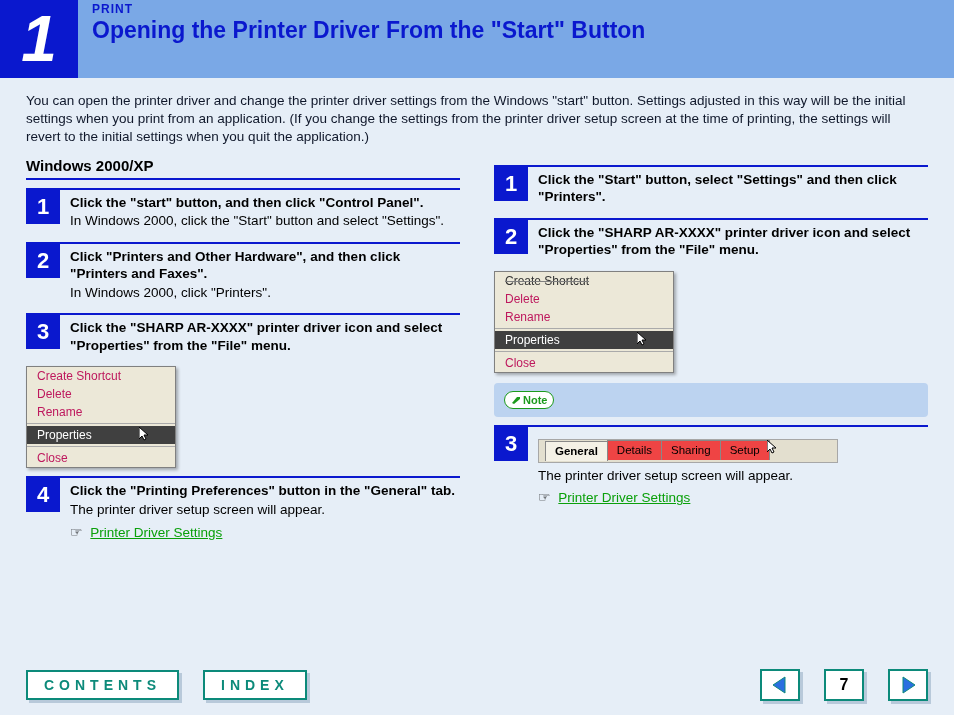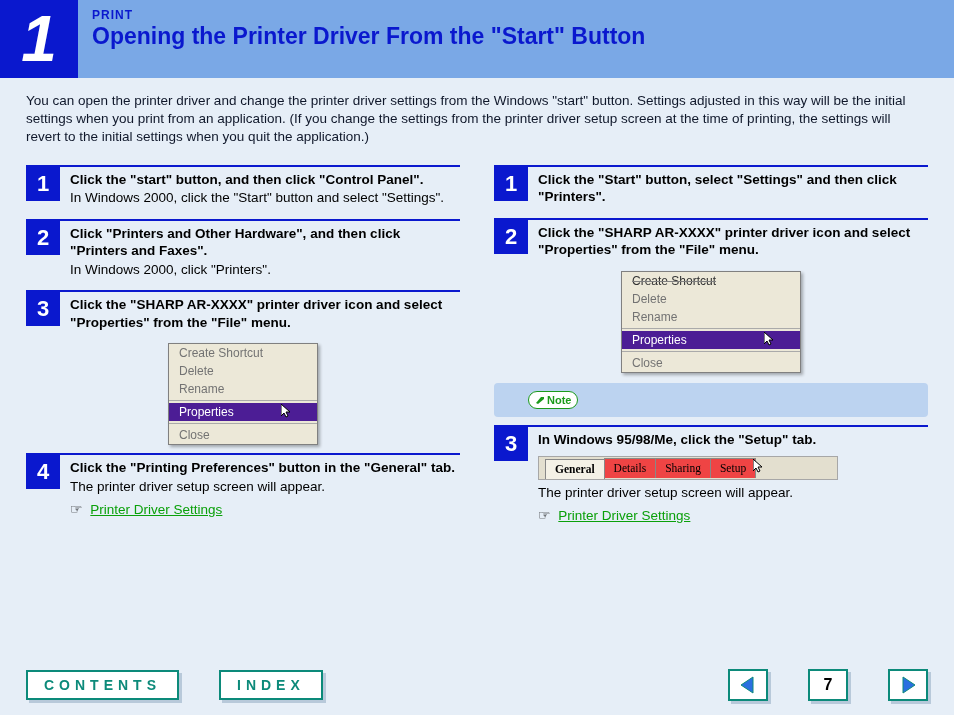--- a/index.html
+++ b/index.html
@@ -2,21 +2,21 @@
 <html><head>
 <meta charset="utf-8">
 <style>
   * { margin: 0; padding: 0; box-sizing: border-box; }
   body { font-family: Arial, Helvetica, sans-serif; background: #e6eef7; width: 954px; height: 715px; position: relative; overflow: hidden; }
 
   
   .header-band { background: #7aa8e6; height: 78px; display: flex; align-items: stretch; }
   .big-one-box { background: #0a18ce; width: 78px; display:flex; align-items:center; justify-content:center; }
   .big-one { color:#fff; font-size:64px; font-weight:700; font-style:italic; font-family: "Arial", sans-serif; line-height:1; }
-  .header-text { padding: 8px 14px 4px 14px; }
+  .header-text { padding: 2px 14px 4px 14px; }
   .header-kicker { color:#0a18ce; font-size:12px; font-weight:700; letter-spacing:1px; }
   .header-title { color:#0a18ce; font-size:23px; font-weight:700; line-height:1.05; margin-top:2px; }
 
   .intro { padding: 14px 26px 6px 26px; font-size:13.5px; color:#0f172a; line-height:1.35; }
 
   .columns { display:flex; gap: 34px; padding: 4px 26px 10px 26px; }
   .col { flex:1; }
 
   .col-title { font-size:15px; font-weight:700; color:#000; border-bottom: 2px solid #0a18ce; padding-bottom:4px; margin-bottom:8px; }
 
@@ -24,42 +24,42 @@
   .step-num { background:#0a18ce; color:#fff; width:34px; height:34px; display:flex; align-items:center; justify-content:center; font-size:22px; font-weight:700; flex-shrink:0; }
   .step-body { padding: 4px 0 4px 10px; font-size:13.5px; color:#000; line-height:1.3; }
   .step-body .bold { font-weight:700; }
   .step-body .sub  { font-weight:400; margin-top:1px; display:block; }
   .step-body .appear { margin-top:4px; }
 
   .link { color:#0aa00a; text-decoration:underline; }
   .pointing-hand { font-size:14px; margin-right:4px; }
 
   
-  .ctx-wrap { display:flex; justify-content:center; margin:8px 0 4px 0; }
+  .ctx-wrap { display:flex; justify-content:flex-start; margin:8px 0 4px 0; }
   .ctx-menu { background:#ece8d8; border:1px solid #808080; font-size:12px; width:150px; box-shadow: 2px 2px 3px rgba(0,0,0,.3); }
-  .ctx-item { padding:2px 10px; color:#737373; position:relative; }
+  .ctx-item { padding:2px 10px; color:#be185d; position:relative; }
   .ctx-item.cut { text-decoration:line-through; text-decoration-color:#808080; color:#333; }
-  .ctx-item.sel { background:#4c1d95; color:#fff; }
+  .ctx-item.sel { background:#404040; color:#fff; }
   .ctx-sep { border-top:1px solid #aaa; margin:2px 0; }
   .cursor { position:absolute; right:24px; top:1px; font-size:13px; color:#000; }
 
   
   .note-box { background:#bcd3f0; border-radius:4px; padding:8px 10px 8px 10px; display:flex; gap:10px; font-size:13px; margin-top:10px; margin-bottom:6px; }
-  .note-pill { background:#fff; border:1px solid #1c9a1c; color:#1c9a1c; border-radius:10px; padding:0 6px; font-size:11px; font-weight:700; height:18px; display:flex; align-items:center;margin-left:24px; }
+  .note-pill { background:#fff; border:1px solid #1c9a1c; color:#1c9a1c; border-radius:10px; padding:0 6px; font-size:11px; font-weight:700; height:18px; display:flex; align-items:center; }
   .note-pill svg { margin-right:2px; }
 
   
   .tabs-wrap { margin-top:8px; }
-  .tabs { background:#e3dfcf; border:1px solid #a7a7a7; height:24px; display:flex; align-items:center; padding-left:6px; gap:0; width:300px; font-size:11.5px; position:relative;font-family:Liberation Serif, serif; }
+  .tabs { background:#e3dfcf; border:1px solid #a7a7a7; height:24px; display:flex; align-items:flex-start; padding-left:6px; gap:0; width:300px; font-size:11.5px; position:relative; }
   .tab { background:#ef4444; border:1px solid #888; border-bottom:none; padding:2px 9px; margin-right:-1px; color:#000; }
   .tab.active { background:#f4f1e6; font-weight:700; position:relative; top:1px; }
   .tab-cursor { margin-left:-2px; font-size:13px; }
 
   
-  .bottom { position:absolute; left:0; right:0; bottom:0; background:#e6eef7; padding: 10px 26px 14px 26px; display:flex; align-items:center; gap:40px; }
+  .bottom { position:absolute; left:0; right:0; bottom:0; background:#e6eef7; padding: 10px 26px 14px 26px; display:flex; align-items:center; gap:24px; }
   .nav-btn { border:2px solid #0c8a7a; background:#fff; color:#0c8a7a; font-weight:700; letter-spacing:5px; font-size:14px; padding:5px 16px; cursor:pointer; box-shadow: 3px 3px 0 #b8c9da; }
   .spacer { flex:1; }
   .arrow-btn { border:2px solid #0c8a7a; background:#fff; width:40px; height:32px; display:flex; align-items:center; justify-content:center; cursor:pointer; box-shadow: 3px 3px 0 #b8c9da; }
   .page-box { border:2px solid #0c8a7a; background:#fff; width:40px; height:32px; display:flex; align-items:center; justify-content:center; font-weight:700; font-size:16px; color:#000; box-shadow: 3px 3px 0 #b8c9da; }
 </style>
 </head>
 <body>
 
 <div class="header-band">
   <div class="big-one-box">
@@ -69,20 +69,21 @@
     <div class="header-kicker">PRINT</div>
     <div class="header-title">Opening the Printer Driver From the "Start" Button</div>
   </div>
 </div>
 
 <p class="intro">You can open the printer driver and change the printer driver settings from the Windows "start" button. Settings adjusted in this way will be the initial settings when you print from an application. (If you change the settings from the printer driver setup screen at the time of printing, the settings will revert to the initial settings when you quit the application.)</p>
 
 <div class="columns">
 
   <div class="col">
+    <div class="col-title">Windows 2000/XP</div>
 
     <div class="step">
       <div class="step-num">1</div>
       <div class="step-body">
         <span class="bold">Click the "start" button, and then click "Control Panel".</span>
         <span class="sub">In Windows 2000, click the "Start" button and select "Settings".</span>
       </div>
     </div>
 
     <div class="step">
@@ -172,21 +173,20 @@
         <svg width="10" height="10" viewBox="0 0 10 10">
             <path d="M1 8 L6 2 L9 2 L9 4 L3 9 Z" fill="#1c9a1c"></path>
           </svg>
         <span>Note</span>
       </span>
     </div>
 
     <div class="step">
       <div class="step-num">3</div>
       <div class="step-body">
-        <span class="bold">In Windows 95/98/Me, click the "Setup" tab.</span>
         <div class="tabs-wrap">
           <div class="tabs">
             <div class="tab active">General</div>
             <div class="tab">Details</div>
             <div class="tab">Sharing</div>
             <div class="tab">Setup</div>
             <span class="tab-cursor">
               <svg width="12" height="14" viewBox="0 0 12 14">
                   <path d="M0 0 L0 12 L3 9 L5 13 L7 12 L5 8 L9 8 Z" fill="#fff" stroke="#000" stroke-width="1"></path>
                 </svg>

